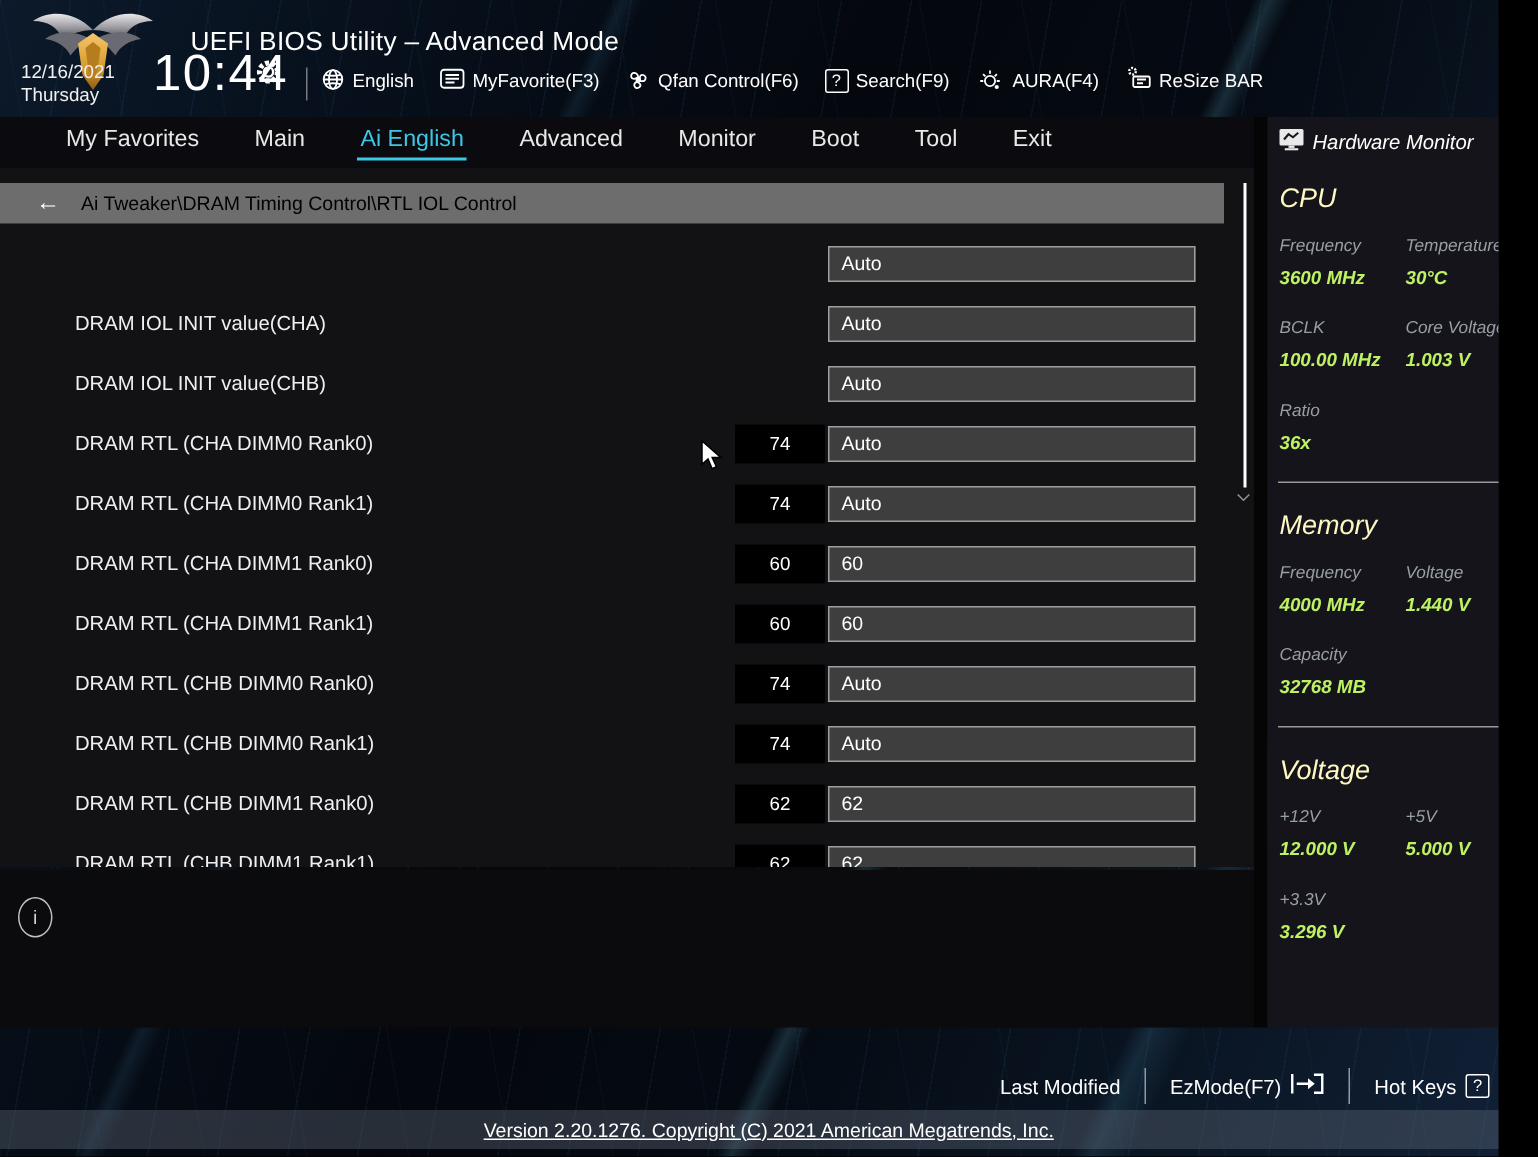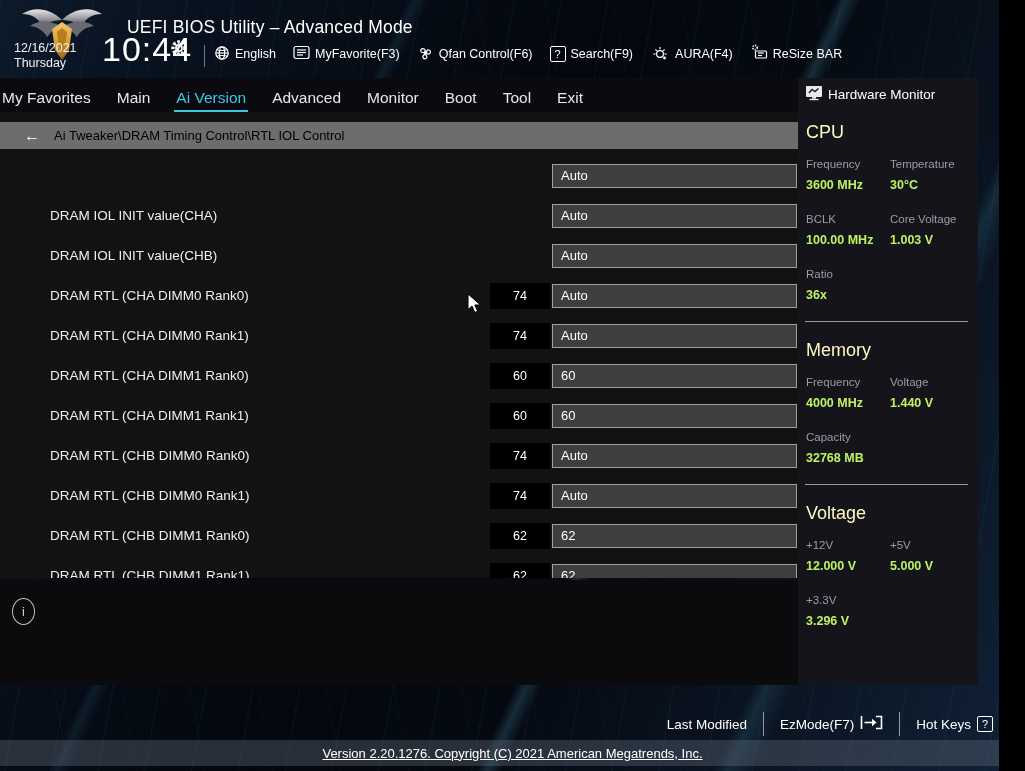--- a/index.html
+++ b/index.html
@@ -23,21 +23,21 @@
   .time { left:102px; top:30px; font-size:34px; letter-spacing:1px; color:#fff; }
   .time-gear { left:170px; top:39px; }
   .hdr-sep { left:204px; top:45px; width:1px; height:22px; background:rgba(255,255,255,0.45); }
   .toolbar { left:214px; top:44px; display:flex; align-items:center; gap:17px; }
   .tb-item { display:flex; align-items:center; gap:5px; font-size:12.5px; color:#fff; cursor:pointer;justify-content:space-between; }
   .qbox { display:inline-flex; align-items:center; justify-content:center; width:16px; height:16px;
           border:1px solid #fff; border-radius:2px; font-size:11px; }
 
   
   .navbar { left:0; top:78px; width:836px; height:34px; background:#0a0a0f;
-            display:flex; align-items:flex-end; gap:22px; }
+            display:flex; align-items:flex-start; gap:33px; padding-left:42px; }
   .tab { font-size:15.5px; color:#e8e8e8; padding:6px 2px 5px; cursor:pointer; white-space:nowrap; }
   .tab.active { color:#3cc8e4; border-bottom:2px solid #3cc8e4; padding-bottom:3px; }
 
   
   .main-panel { left:0; top:112px; width:836px; height:466px; background:#121215; overflow:hidden; }
   .breadcrumb { position:absolute; left:0; top:10px; width:816px; height:27px; background:#6d6d6d;
                 display:flex; align-items:center; }
   .back-arrow { margin-left:24px; font-size:16px; line-height:1; cursor:pointer; }
   .crumb-text { margin-left:14px; font-size:13px; color:#000000; }
   .row { position:absolute; left:0; width:836px; height:26px; }
@@ -51,21 +51,21 @@
                     border-bottom:1.5px solid rgba(255,255,255,.55); transform:rotate(-45deg); }
 
   
   .info-panel { left:0; top:580px; width:836px; height:105px; background:#0b0b0d; }
   .info-icon { position:absolute; left:12px; top:18px; width:23px; height:27px; border:1.5px solid #c0c0c0;
                border-radius:50%; color:#cfcfcf; font-size:13px; display:flex; align-items:center; justify-content:center; }
 
   .panel-gap { left:836px; top:78px; width:9px; height:607px; background:#050506; }
 
   
-  .hw-panel { left:798px; top:78px; width:180px; height:607px; background:#14141a; }
+  .hw-panel { left:845px; top:78px; width:180px; height:607px; background:#14141a;font-style:italic; }
   .hw-el { position:absolute; }
   .hw-header { left:7px; top:7px; display:flex; align-items:center; gap:5px; font-size:13.5px; color:#fff; }
   .hw-sec { font-size:18px; color:#fef9c3; }
   .hw-label { font-size:11.5px; color:#989ea5; }
   .hw-value { font-size:12.5px; font-weight:700; color:#bef264; }
   .hw-div { left:7px; width:163px; height:1px; background:#9a9a9a; }
 
   
   .footer-controls { top:711px; right:6px; display:flex; align-items:center; gap:16px; height:26px; }
   .fc-item { display:flex; align-items:center; gap:6px; font-size:13.5px; color:#fff; cursor:pointer; }
@@ -182,21 +182,21 @@
             <line class="st" x1="8" y1="11.5" x2="12" y2="11.5"></line>
         </svg>
       </span>
       <span>ReSize BAR</span>
     </div>
   </div>
 
   <div class="abs navbar">
     <span class="tab">My Favorites</span>
     <span class="tab">Main</span>
-    <span class="tab active">Ai Version</span>
+    <span class="tab active">Ai English</span>
     <span class="tab">Advanced</span>
     <span class="tab">Monitor</span>
     <span class="tab">Boot</span>
     <span class="tab">Tool</span>
     <span class="tab">Exit</span>
   </div>
 
   <div class="abs main-panel">
     <div class="breadcrumb">
       <span class="back-arrow">←</span>

